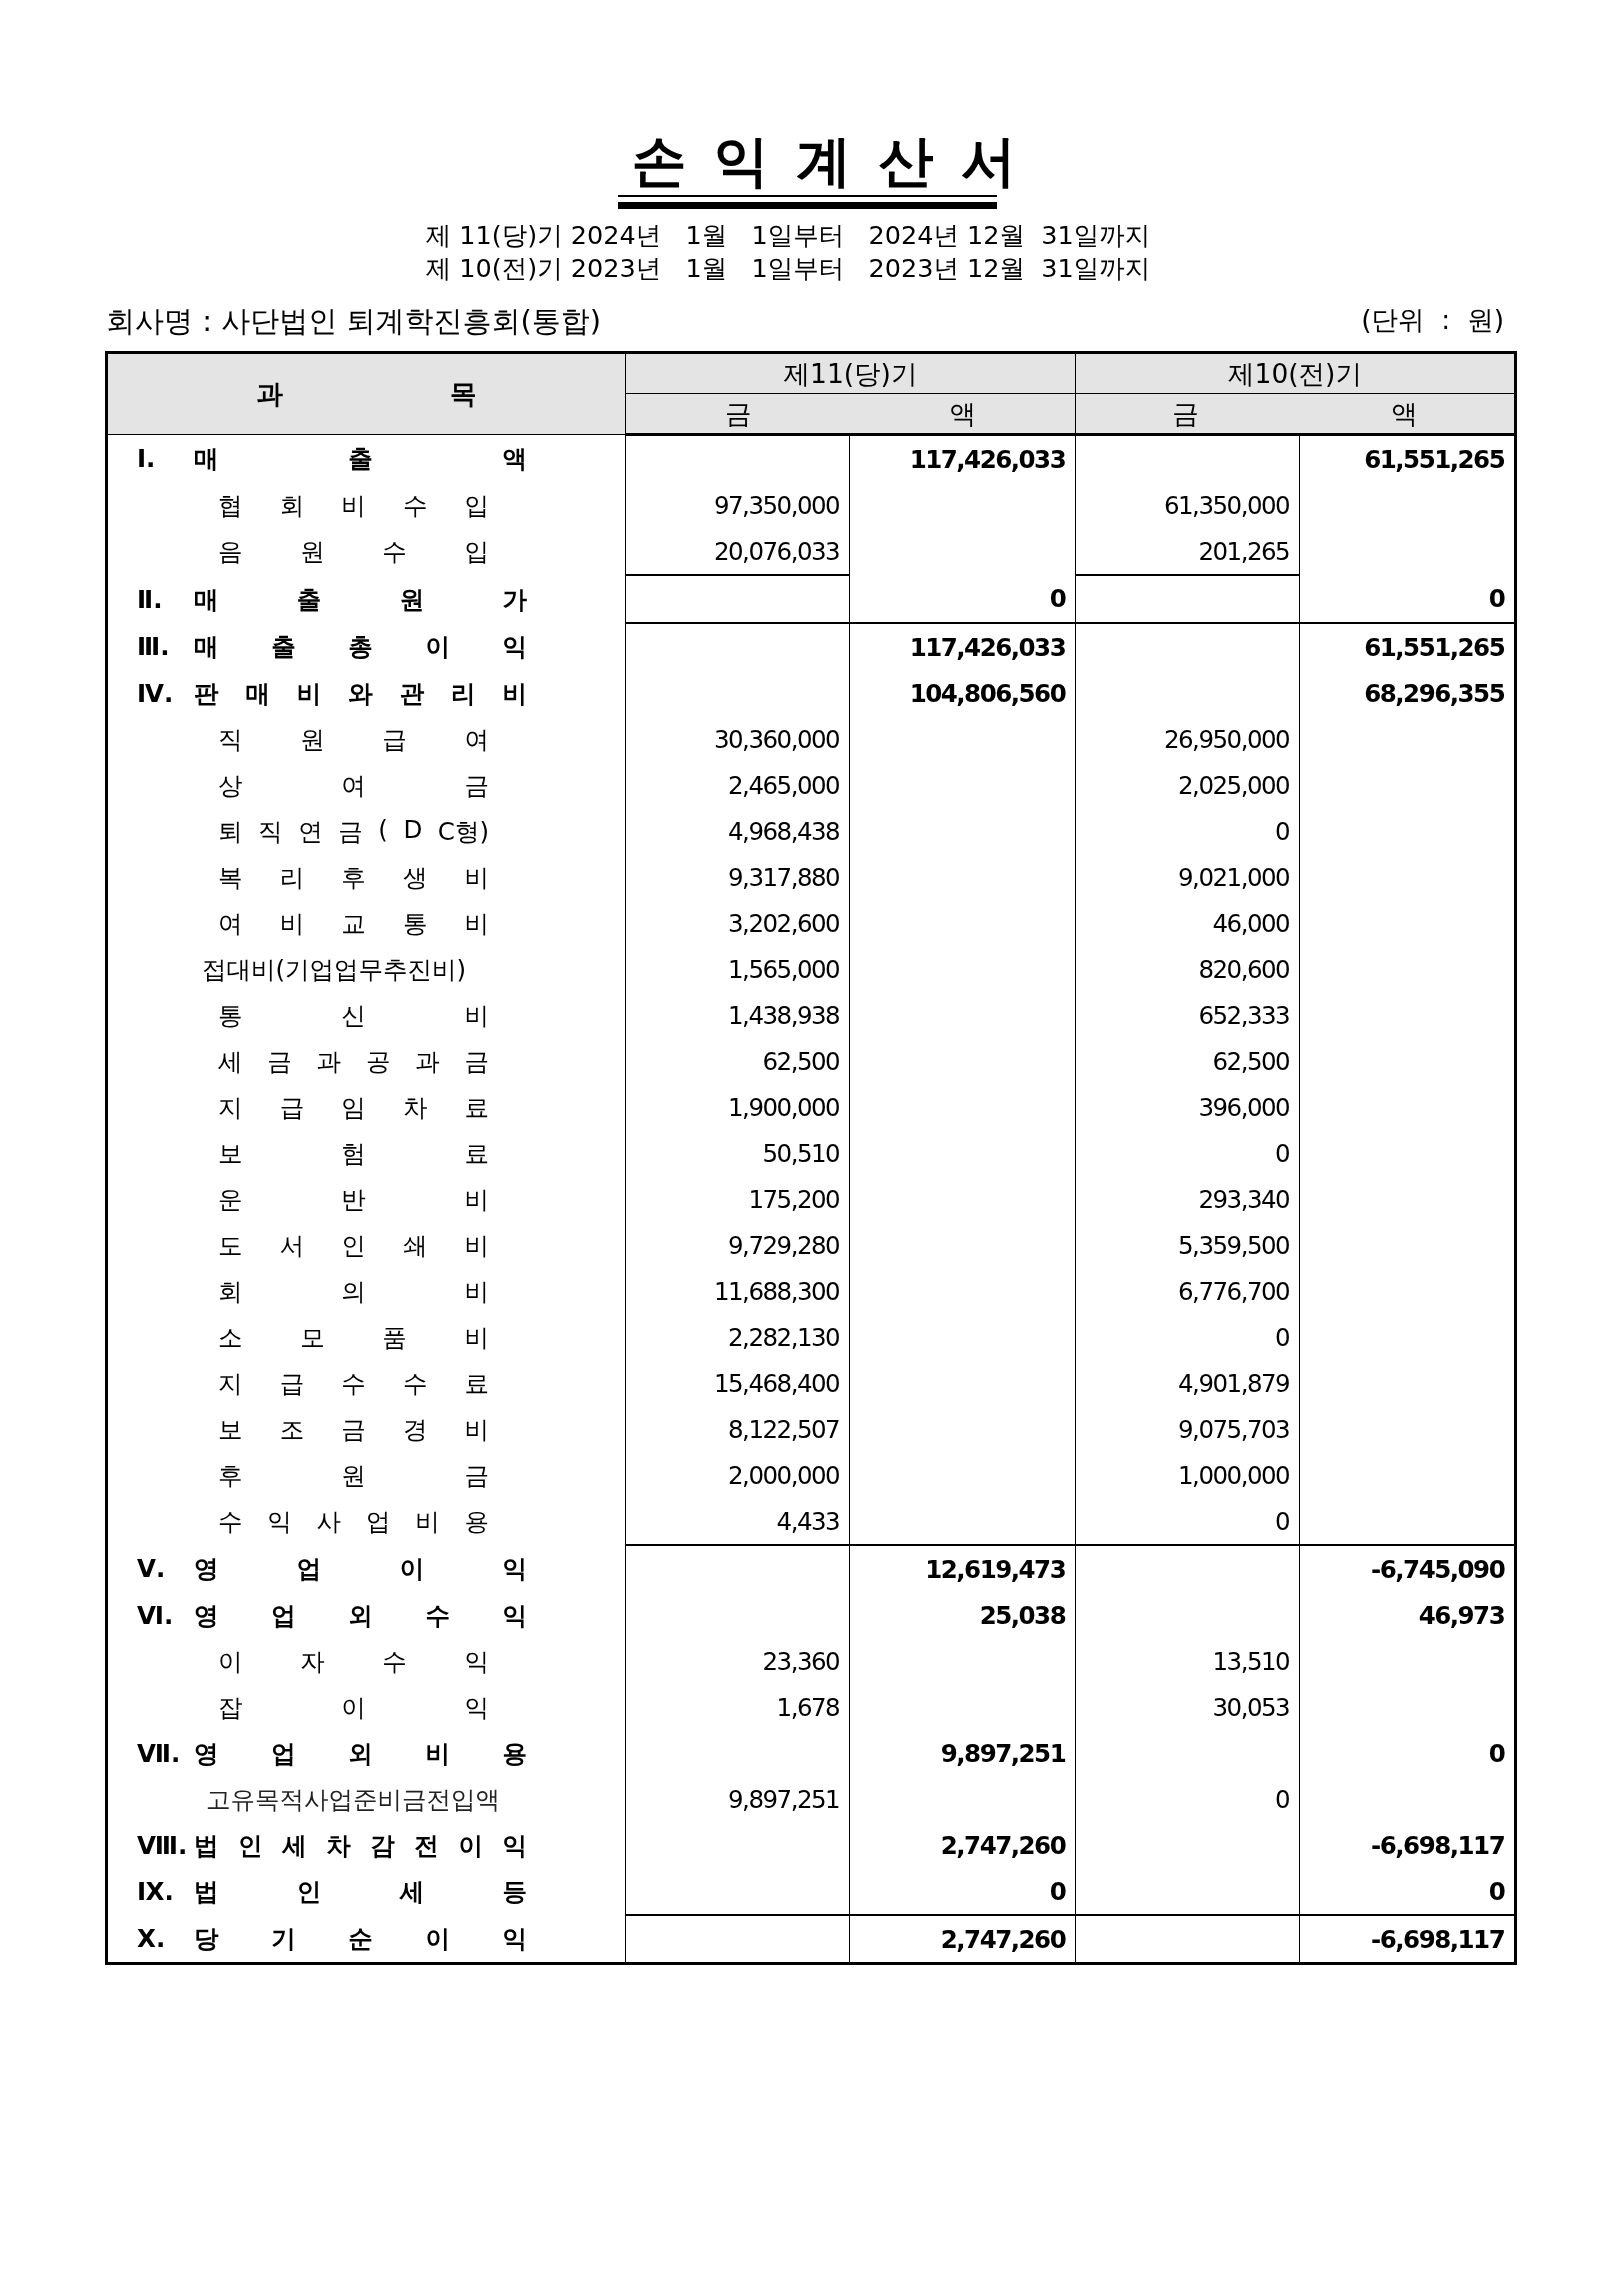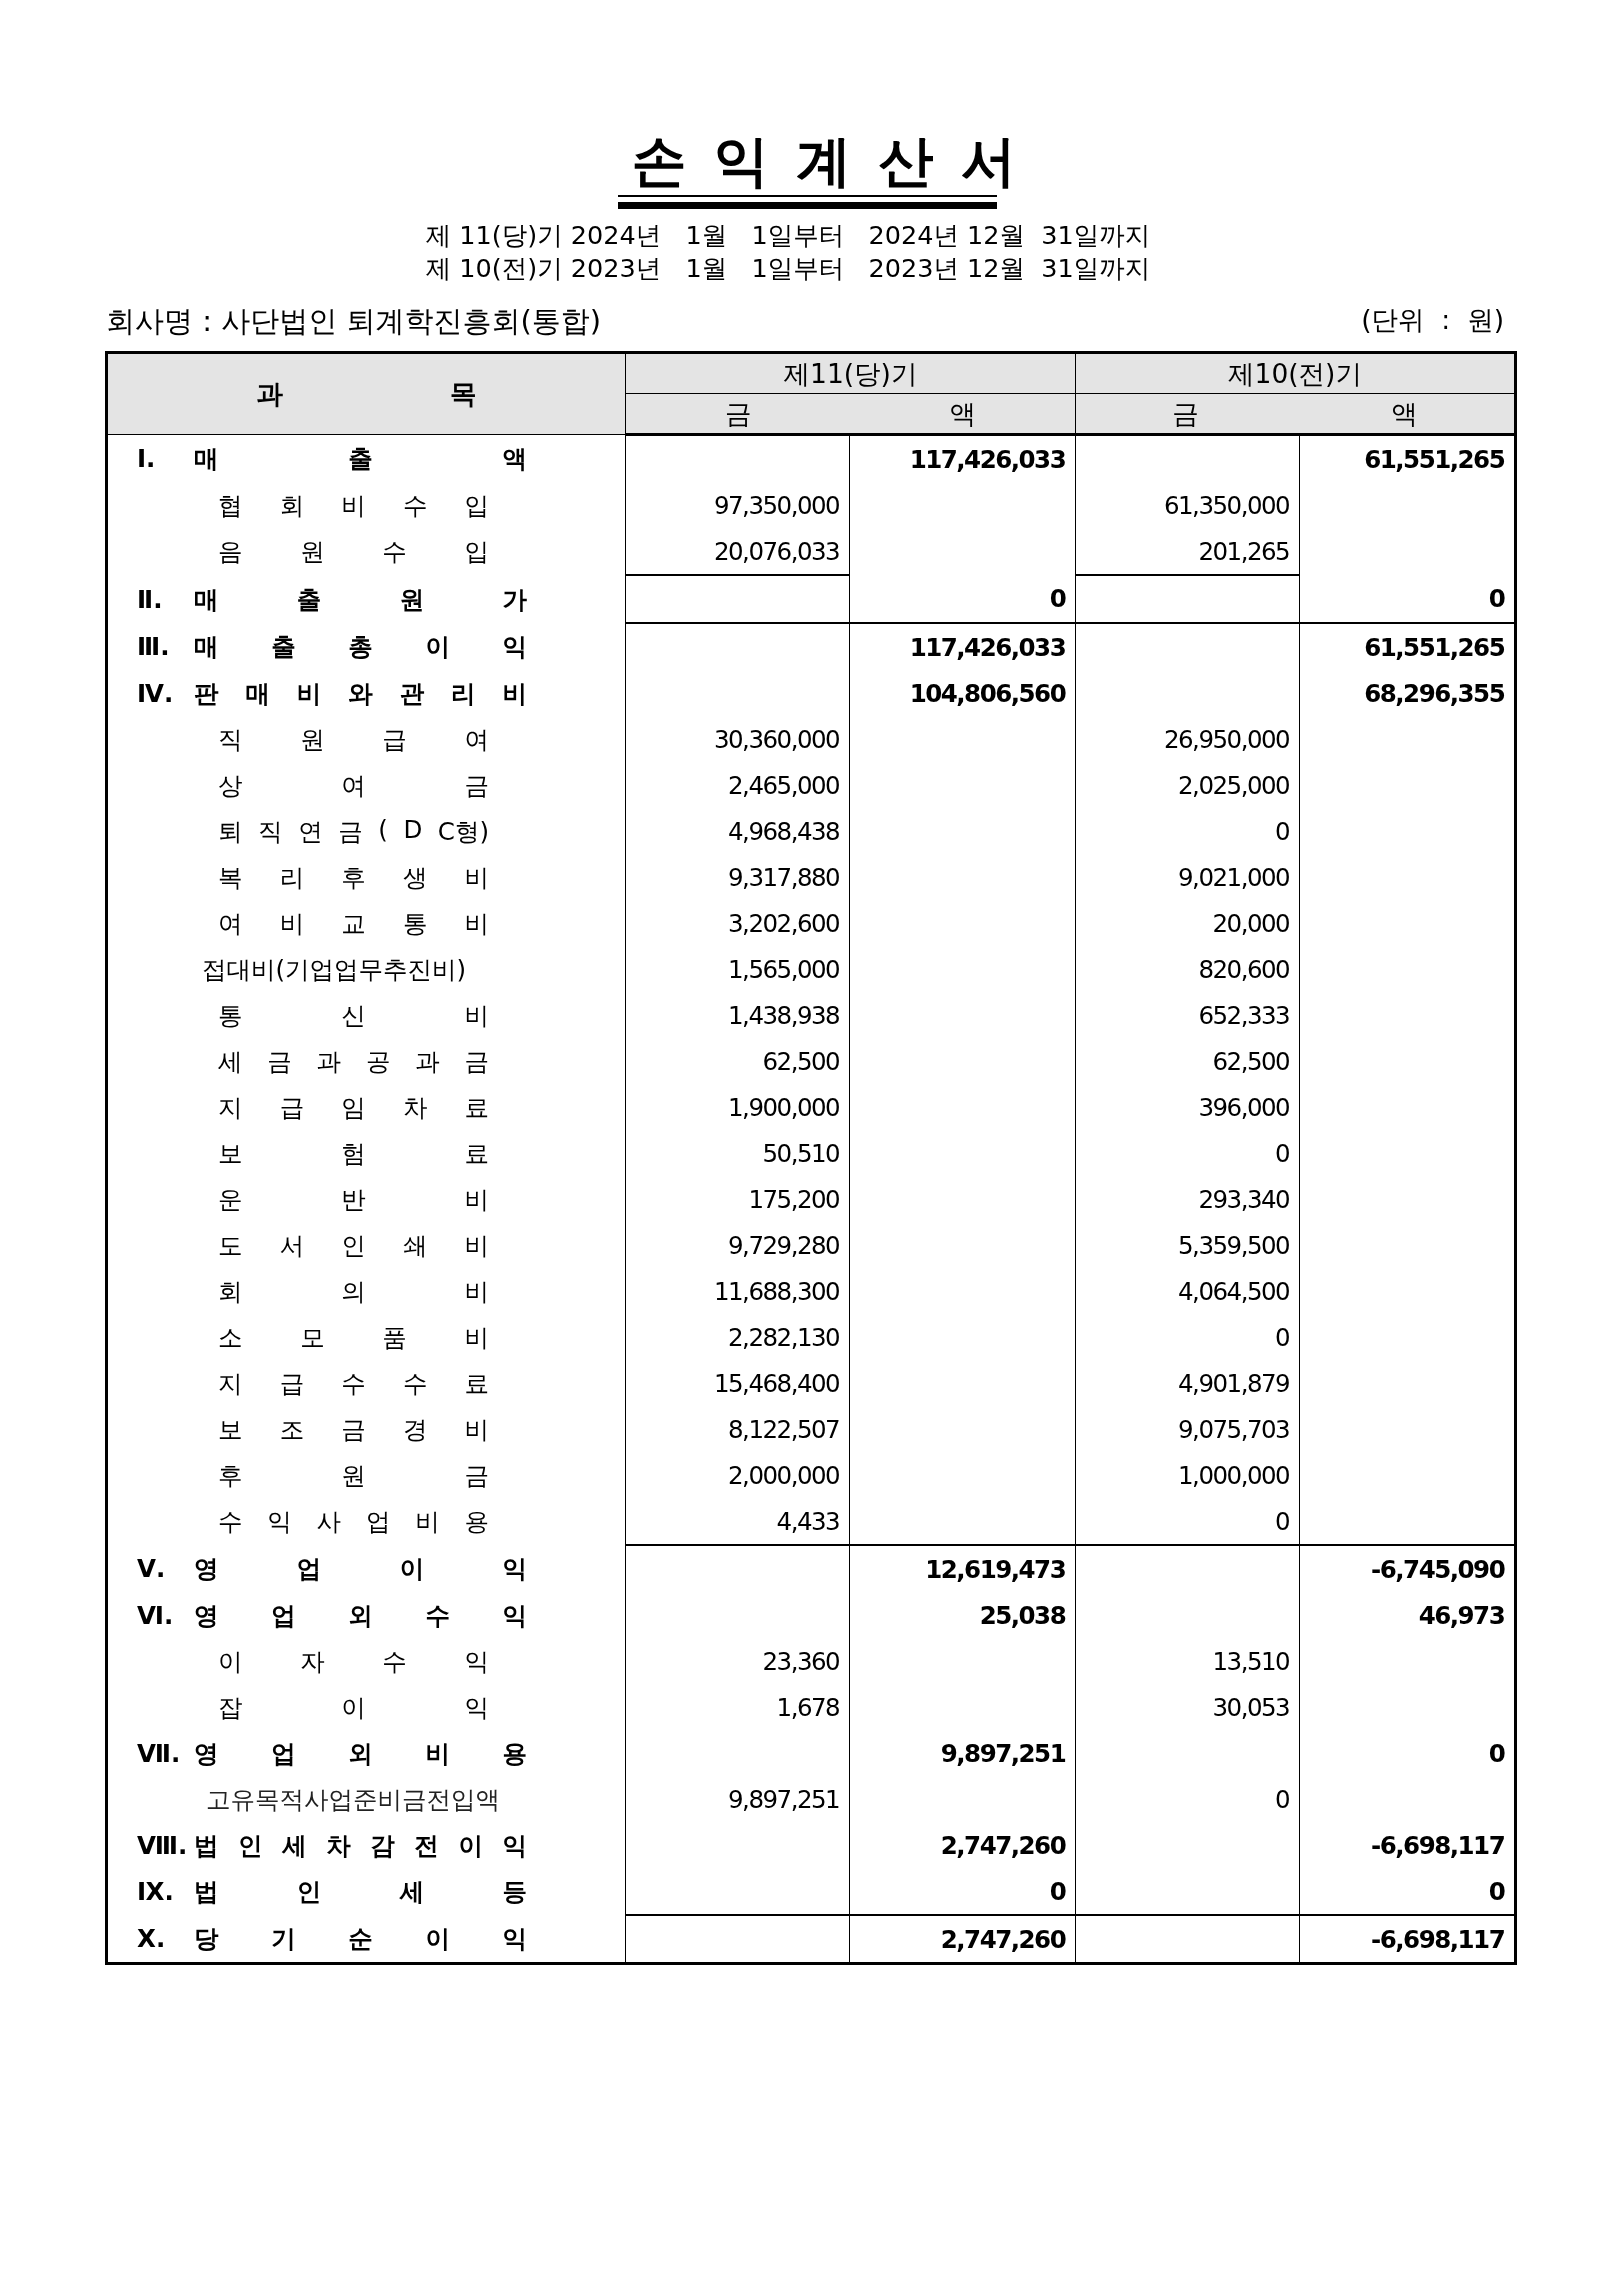--- a/index.html
+++ b/index.html
@@ -271,21 +271,21 @@
               <span>여</span>
               <span>비</span>
               <span>교</span>
               <span>통</span>
               <span>비</span>
             </span>
           </div>
         </td>
         <td class="num detail">3,202,600</td>
         <td class="num total"></td>
-        <td class="num detail">20,000</td>
+        <td class="num detail">46,000</td>
         <td class="num total"></td>
       </tr>
       <tr class="item compact">
         <td class="label">
           <div class="lbl">
             <span class="chars">
               <span>접대비(기업업무추진비)</span>
             </span>
           </div>
         </td>
@@ -396,21 +396,21 @@
           <div class="lbl">
             <span class="chars">
               <span>회</span>
               <span>의</span>
               <span>비</span>
             </span>
           </div>
         </td>
         <td class="num detail">11,688,300</td>
         <td class="num total"></td>
-        <td class="num detail">4,064,500</td>
+        <td class="num detail">6,776,700</td>
         <td class="num total"></td>
       </tr>
       <tr class="item">
         <td class="label">
           <div class="lbl">
             <span class="chars">
               <span>소</span>
               <span>모</span>
               <span>품</span>
               <span>비</span>

